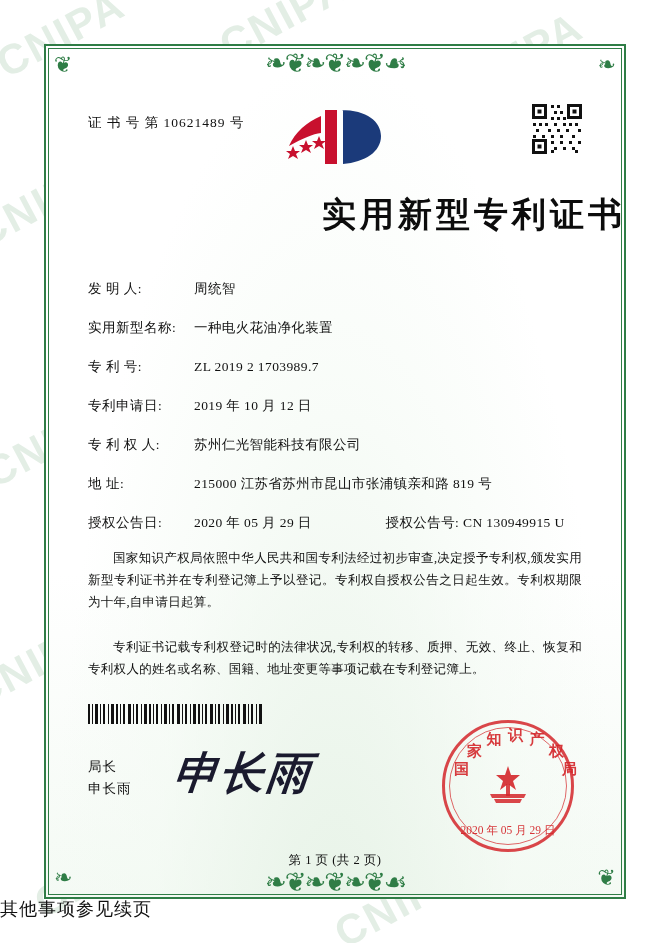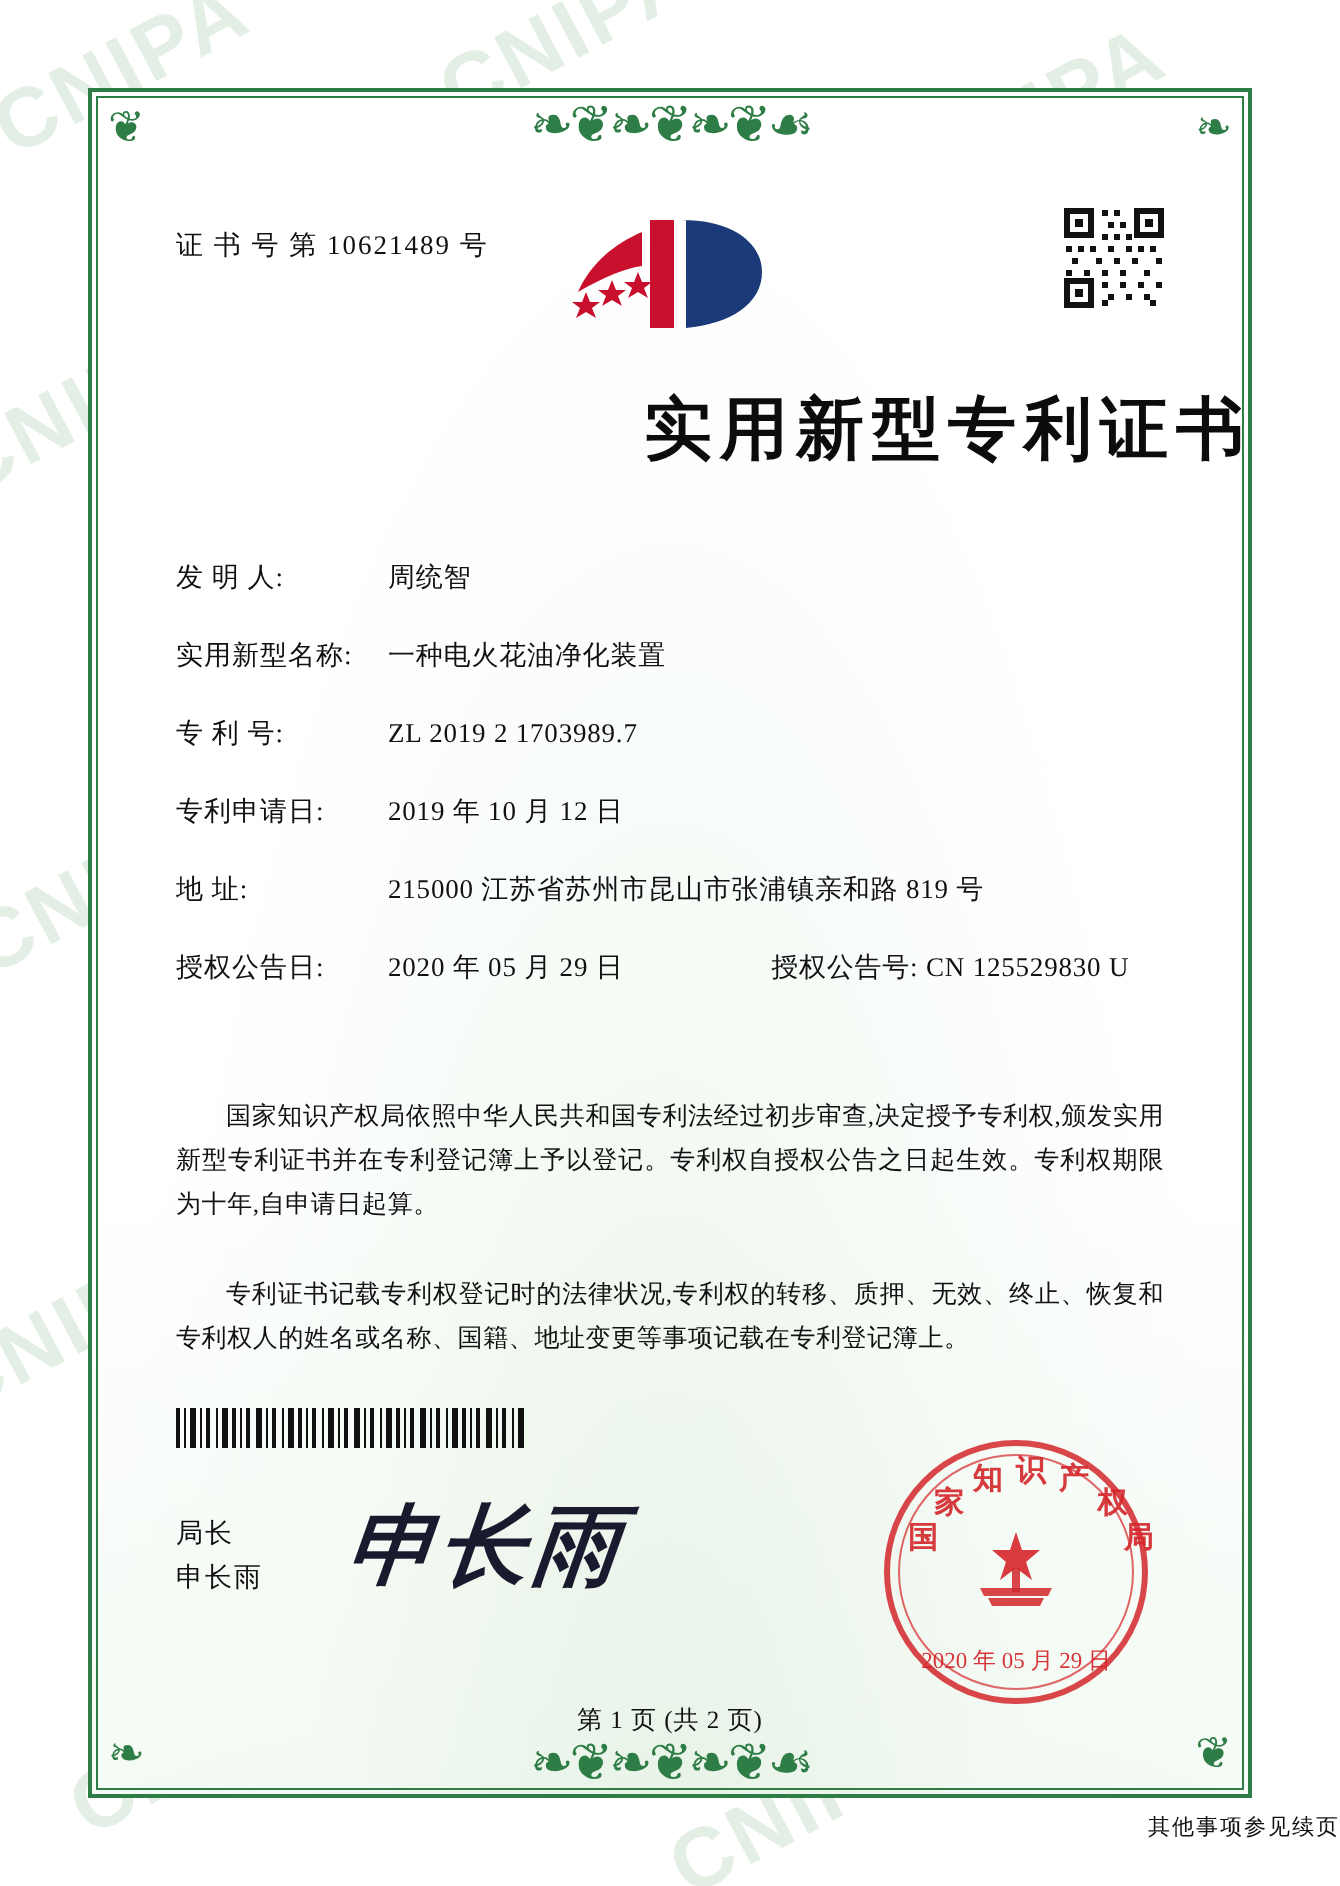--- a/index.html
+++ b/index.html
@@ -283,22 +283,22 @@
     text-align: center;
     font-size: 12.5px;
     color: #111;
     letter-spacing: 0.5px;
   }
   .footer-note {
     position: absolute;
     left: 0;
     right: 0;
     bottom: 22px;
-    text-align: right;
-    font-size: 11px;
+    text-align: left;
+    font-size: 18px;
     color: #111;
     letter-spacing: 1px;
     z-index: 3;
   }
 </style>
 </head>
 <body>
 
 <div class="watermarks">
   <div class="wm wm1">CNIPA</div>
@@ -412,29 +412,33 @@
       </div>
       <div class="field">
         <div class="f-label">专  利  号:</div>
         <div class="f-value">ZL 2019 2 1703989.7</div>
       </div>
       <div class="field">
         <div class="f-label">专利申请日:</div>
         <div class="f-value">2019 年 10 月 12 日</div>
       </div>
       <div class="field">
+        <div class="f-label">专 利 权 人:</div>
+        <div class="f-value">苏州仁光智能科技有限公司</div>
+      </div>
+      <div class="field">
         <div class="f-label">地      址:</div>
         <div class="f-value">215000  江苏省苏州市昆山市张浦镇亲和路 819 号</div>
       </div>
       <div class="field">
         <div class="f-label">授权公告日:</div>
         <div class="f-value">
           <span class="f-value-inline">2020 年 05 月 29 日</span>
           <span class="f-sub-label">授权公告号:</span>
-          <span class="f-value-inline">CN 125529830 U</span>
+          <span class="f-value-inline">CN 130949915 U</span>
         </div>
       </div>
     </div>
 
     <div class="para para2">专利证书记载专利权登记时的法律状况,专利权的转移、质押、无效、终止、恢复和专利权人的姓名或名称、国籍、地址变更等事项记载在专利登记簿上。</div>
     <div class="para para1">国家知识产权局依照中华人民共和国专利法经过初步审查,决定授予专利权,颁发实用新型专利证书并在专利登记簿上予以登记。专利权自授权公告之日起生效。专利权期限为十年,自申请日起算。</div>
 
     <div class="barcode">
       <div class="bar" style="left:0px;width:2px"></div>
       <div class="bar" style="left:4px;width:1px"></div>

